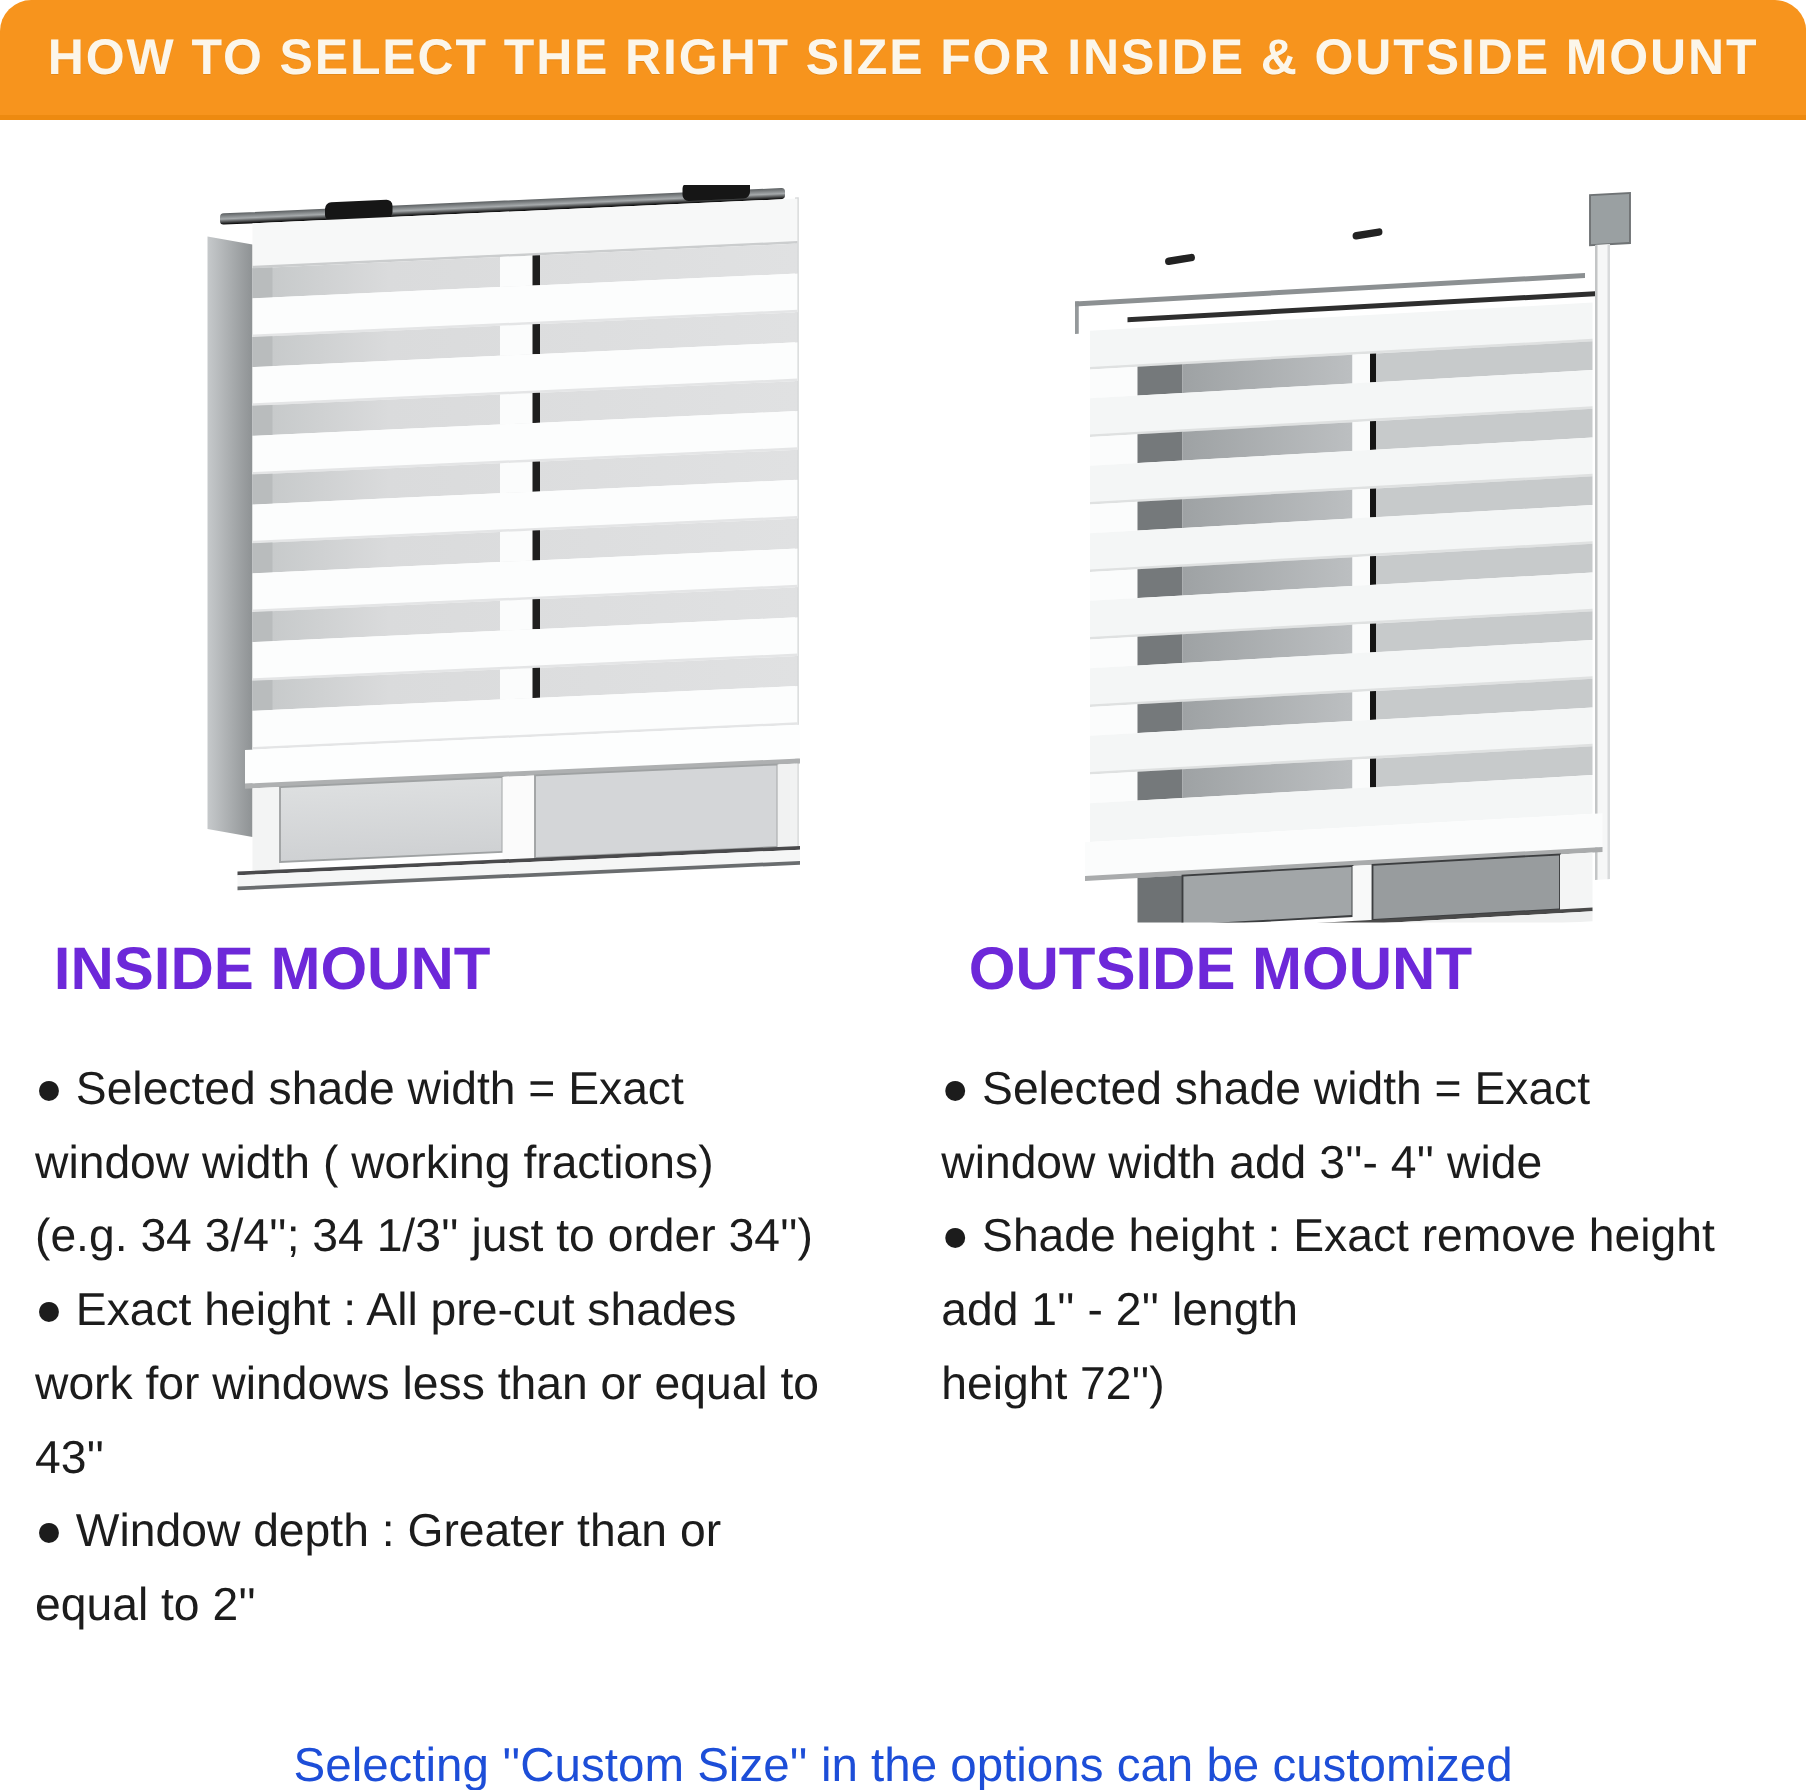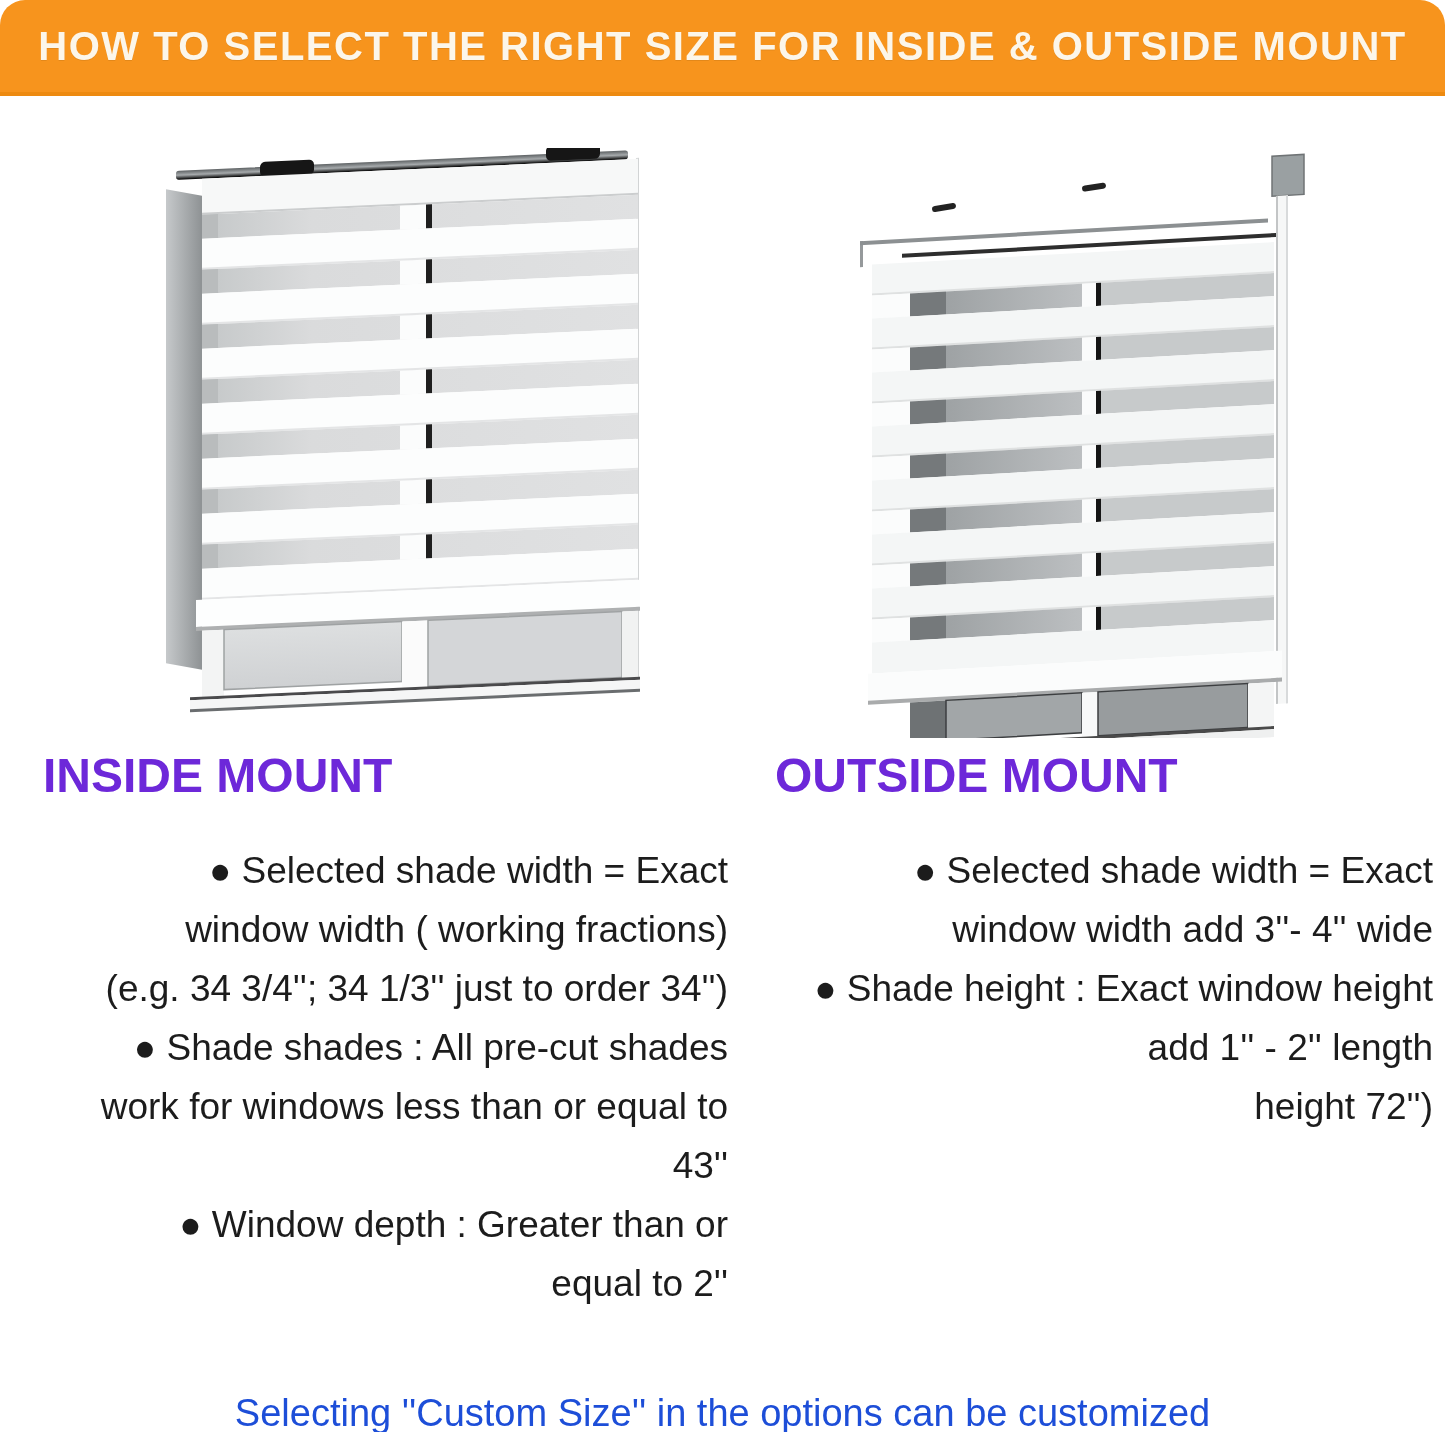--- a/index.html
+++ b/index.html
@@ -22,21 +22,21 @@
   .illus-left{left:150px;top:148px;width:500px;height:578px;}
   .illus-right{left:846px;top:130px;width:484px;height:608px;}
   
   .mount-heading{
     position:absolute;top:748px;font-size:48px;font-weight:bold;color:#6d28d9;
     letter-spacing:0px;white-space:nowrap;
   }
   .heading-inside{left:43px;}
   .heading-outside{left:775px;}
   
-  .col{position:absolute;top:841px;font-size:37px;line-height:59px;color:#1c1c1c;text-align:right;}
+  .col{position:absolute;top:841px;font-size:37px;line-height:59px;color:#1c1c1c;}
   .col-left{left:28px;width:700px;}
   .col-right{left:753px;width:680px;}
   .line{white-space:nowrap;}
   
   .footer-note{
     position:absolute;left:0;top:1392px;width:1445px;text-align:center;
     font-size:38px;color:#1d4ed8;white-space:nowrap;
   }
 </style>
 </head>
@@ -178,30 +178,30 @@
     </svg>
   </div>
 
   <div class="mount-heading heading-inside">INSIDE MOUNT</div>
   <div class="mount-heading heading-outside">OUTSIDE MOUNT</div>
 
   <div class="col col-left">
     <div class="line">● Selected shade width = Exact</div>
     <div class="line">window width ( working fractions)</div>
     <div class="line">(e.g. 34 3/4''; 34 1/3'' just to order 34'')</div>
-    <div class="line">● Shade shades : All pre-cut shades</div>
+    <div class="line">● Exact height : All pre-cut shades</div>
     <div class="line">work for windows less than or equal to</div>
     <div class="line">43''</div>
     <div class="line">● Window depth : Greater than or</div>
     <div class="line">equal to 2''</div>
   </div>
 
   <div class="col col-right">
     <div class="line">● Selected shade width = Exact</div>
     <div class="line">window width add 3''- 4'' wide</div>
-    <div class="line">● Shade height : Exact window height</div>
+    <div class="line">● Shade height : Exact remove height</div>
     <div class="line">add 1'' - 2'' length</div>
     <div class="line">height 72'')</div>
   </div>
 
   <div class="footer-note">Selecting ''Custom Size'' in the options can be customized</div>
 
 </div>
 
 </body></html>

